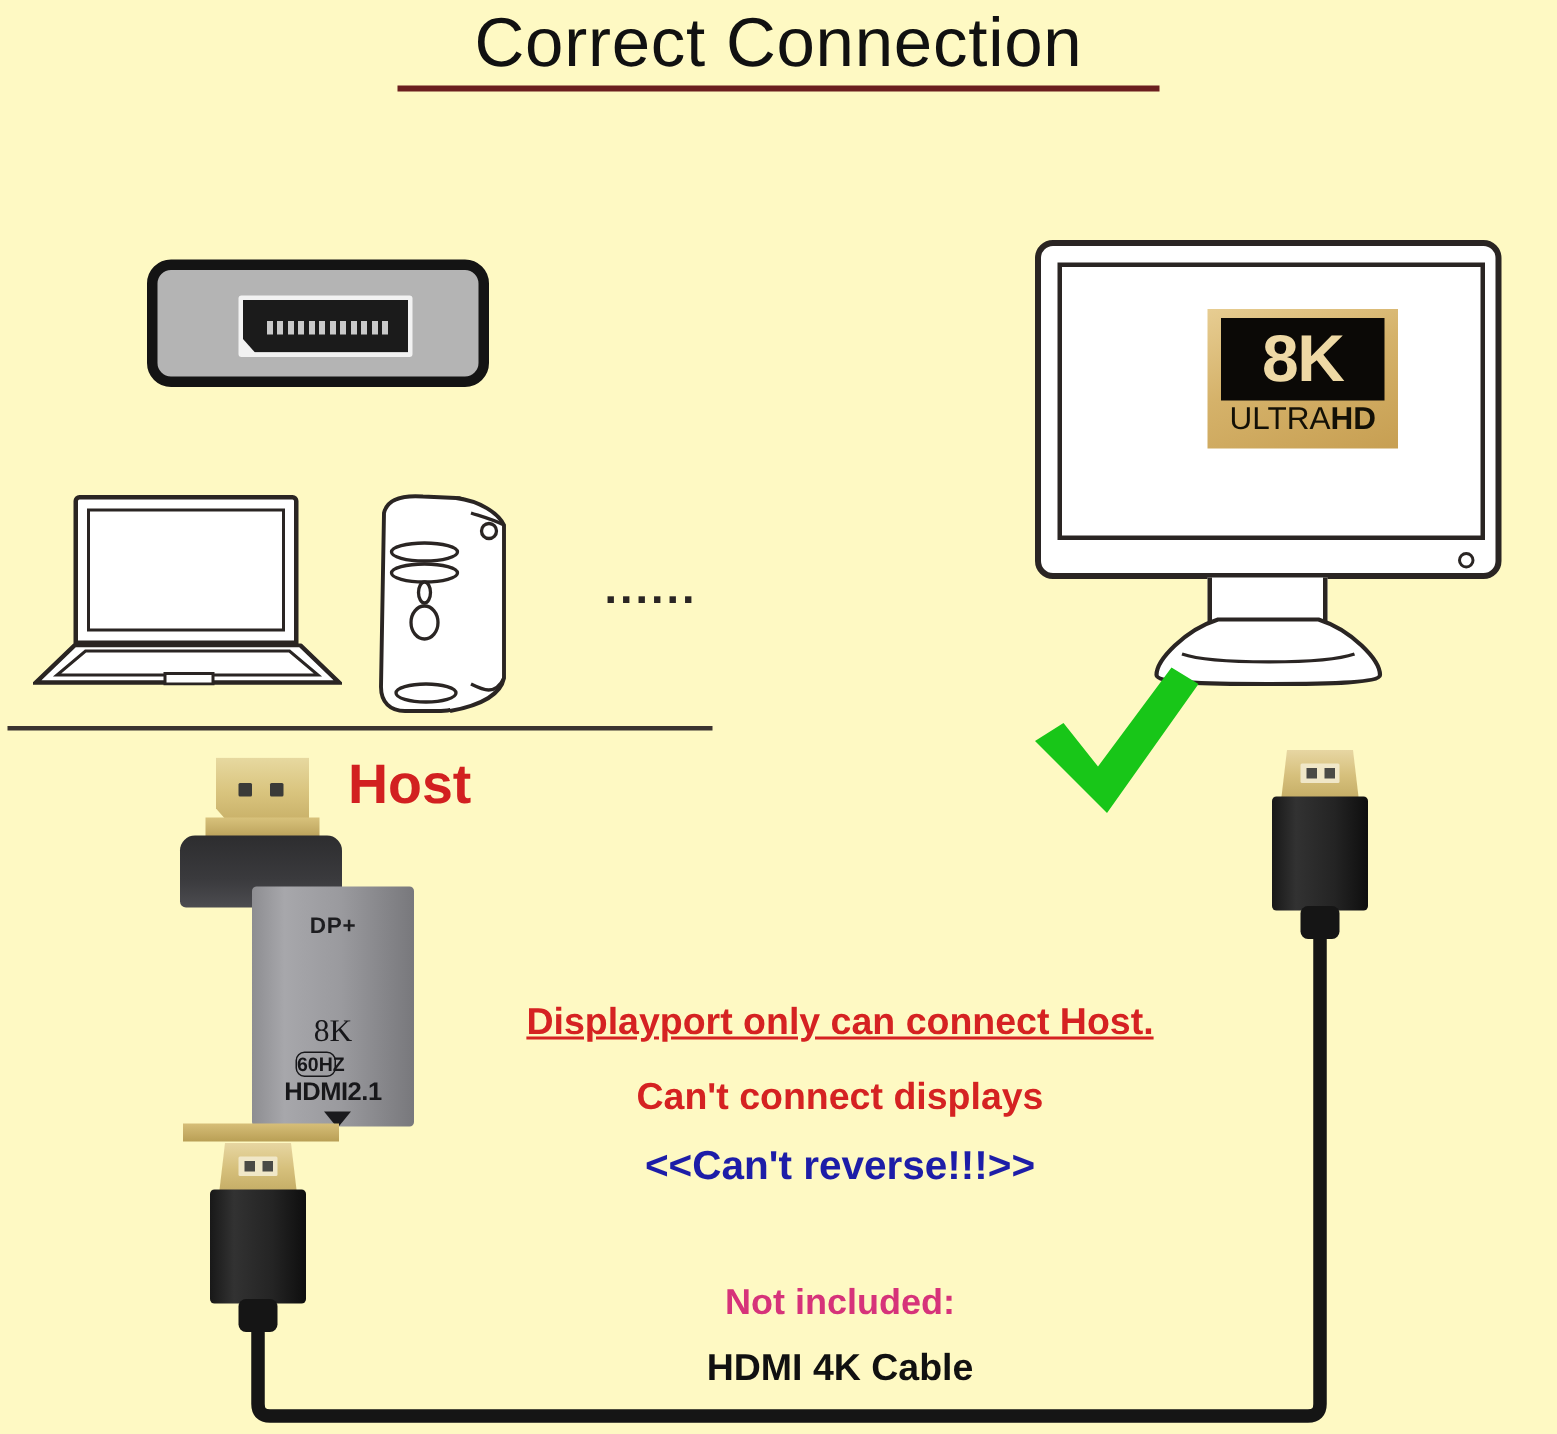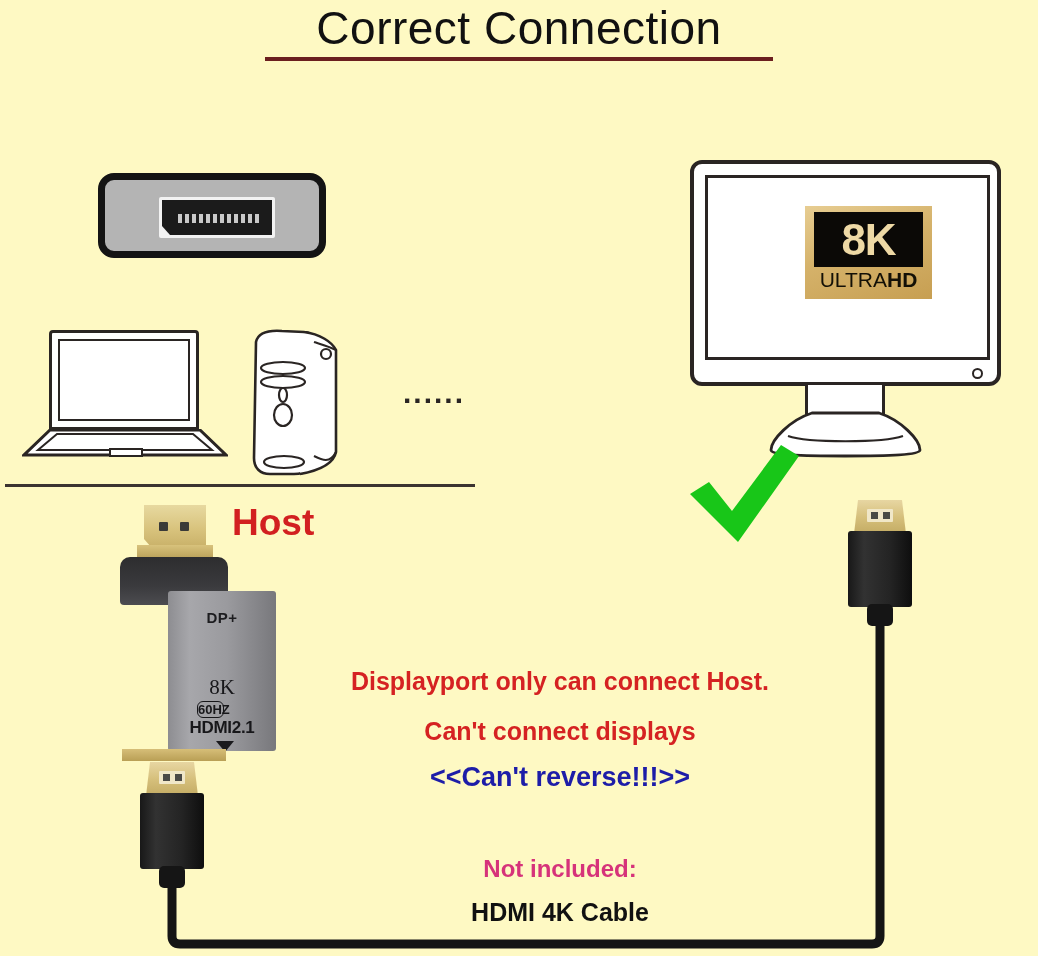--- a/index.html
+++ b/index.html
@@ -67,21 +67,21 @@
     font-weight: 700;
     color: #d52222;
     text-align: center;
   }
   .note-blue {
     font-size: 27px;
     font-weight: 700;
     color: #1d1da8;
     text-align: center;
   }
-  #note1 { left: 300px; top: 667px; width: 520px; }
+  #note1 { left: 300px; top: 667px; width: 520px; text-decoration: underline; }
   #note2 { left: 300px; top: 717px; width: 520px; }
   #note3 { left: 300px; top: 762px; width: 520px; }
 
   #notinc {
     left: 350px;
     top: 855px;
     width: 420px;
     text-align: center;
     font-size: 24px;
     font-weight: 700;

